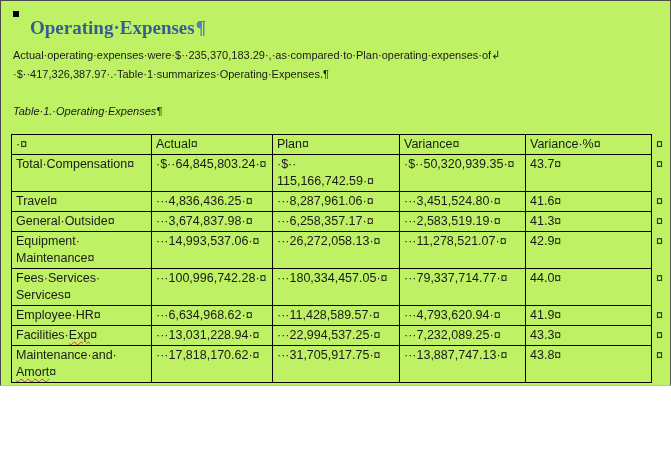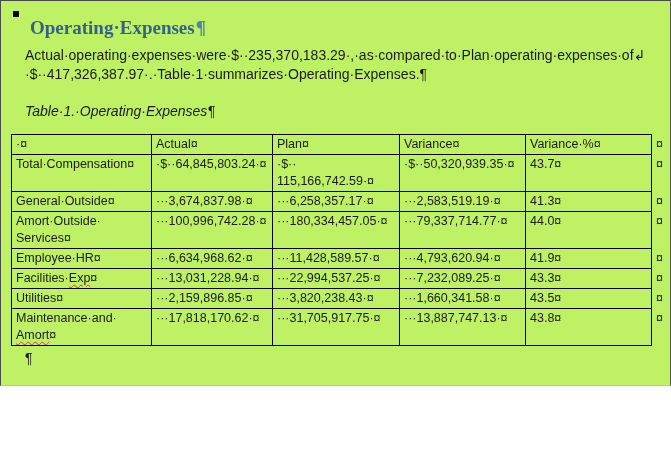--- a/index.html
+++ b/index.html
@@ -11,21 +11,21 @@
     font-family:"Liberation Sans","DejaVu Sans",sans-serif;
     color:#1a1a1a; overflow:hidden;
   }
   .anchor-square { position:absolute; left:12px; top:10px; width:6px; height:6px; background:#000; }
   .heading {
     margin:16px 0 0 29px;
     font-family:"Liberation Serif","DejaVu Serif",serif;
     font-weight:bold; font-size:19px; line-height:22px; color:#365F91;
   }
   .h-pilcrow { color:#4f81bd; margin-left:1px; }
-  .para { margin:7px 10px 0 24px; font-size:14px; line-height:19px; white-space:pre; }
+  .para { margin:7px 10px 0 12px; font-size:11px; line-height:19px; white-space:pre; }
   .caption { margin-top:18px;font-style:italic; }
   .mark { color:#1a1a1a; }
   .ops-table {
     margin:13px 0 0 10px; border-collapse:collapse; table-layout:fixed;
     width:661px; font-size:12.5px; line-height:17px;
   }
   .ops-table td {
     border:1px solid #000; padding:1px 3px 1px 4px; vertical-align:top;
     white-space:pre-line; overflow:hidden;
   }
@@ -71,29 +71,46 @@
     <tr>
       <td>Total·Compensation¤</td>
       <td>·$··64,845,803.24·¤</td>
       <td>·$··
 115,166,742.59·¤</td>
       <td>·$··50,320,939.35·¤</td>
       <td>43.7¤</td>
       <td class="row-end">¤</td>
     </tr>
     <tr>
+      <td>Travel¤</td>
+      <td>···4,836,436.25·¤</td>
+      <td>···8,287,961.06·¤</td>
+      <td>···3,451,524.80·¤</td>
+      <td>41.6¤</td>
+      <td class="row-end">¤</td>
+    </tr>
+    <tr>
       <td>General·Outside¤</td>
       <td>···3,674,837.98·¤</td>
       <td>···6,258,357.17·¤</td>
       <td>···2,583,519.19·¤</td>
       <td>41.3¤</td>
       <td class="row-end">¤</td>
     </tr>
     <tr>
-      <td>Amort·Outside·
+      <td>Equipment·
+Maintenance¤</td>
+      <td>···14,993,537.06·¤</td>
+      <td>···26,272,058.13·¤</td>
+      <td>···11,278,521.07·¤</td>
+      <td>42.9¤</td>
+      <td class="row-end">¤</td>
+    </tr>
+    <tr>
+      <td>Fees·Services·
 Services¤</td>
       <td>···100,996,742.28·¤</td>
       <td>···180,334,457.05·¤</td>
       <td>···79,337,714.77·¤</td>
       <td>44.0¤</td>
       <td class="row-end">¤</td>
     </tr>
     <tr>
       <td>Employee·HR¤</td>
       <td>···6,634,968.62·¤</td>
@@ -104,28 +121,20 @@
     </tr>
     <tr>
       <td><span>Facilities·</span><span class="misspell">Exp</span><span>¤</span></td>
       <td>···13,031,228.94·¤</td>
       <td>···22,994,537.25·¤</td>
       <td>···7,232,089.25·¤</td>
       <td>43.3¤</td>
       <td class="row-end">¤</td>
     </tr>
     <tr>
-      <td>Utilities¤</td>
-      <td>···2,159,896.85·¤</td>
-      <td>···3,820,238.43·¤</td>
-      <td>···1,660,341.58·¤</td>
-      <td>43.5¤</td>
-      <td class="row-end">¤</td>
-    </tr>
-    <tr>
       <td><span>Maintenance·and·
 </span><span class="misspell">Amort</span><span>¤</span></td>
       <td>···17,818,170.62·¤</td>
       <td>···31,705,917.75·¤</td>
       <td>···13,887,747.13·¤</td>
       <td>43.8¤</td>
       <td class="row-end">¤</td>
     </tr>
   </tbody>
     </table>

